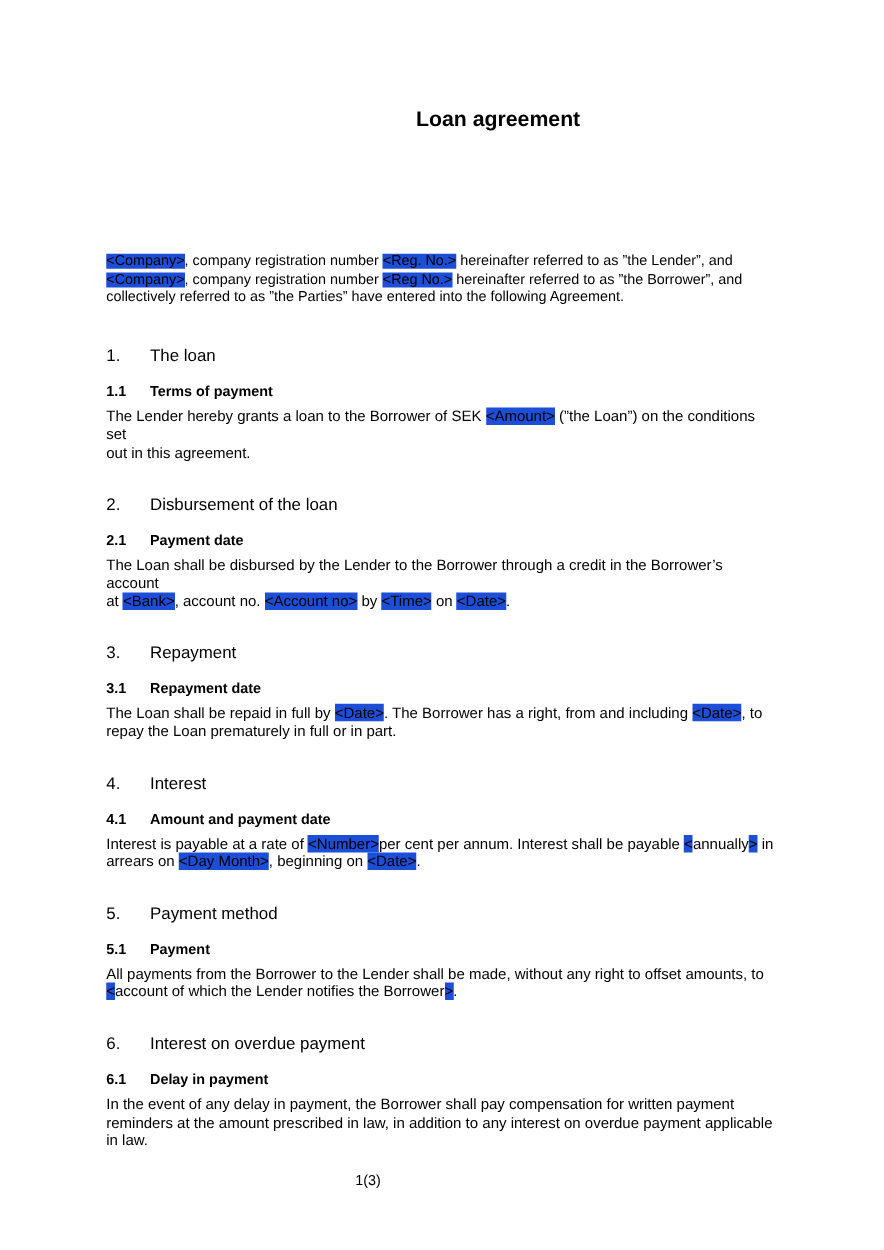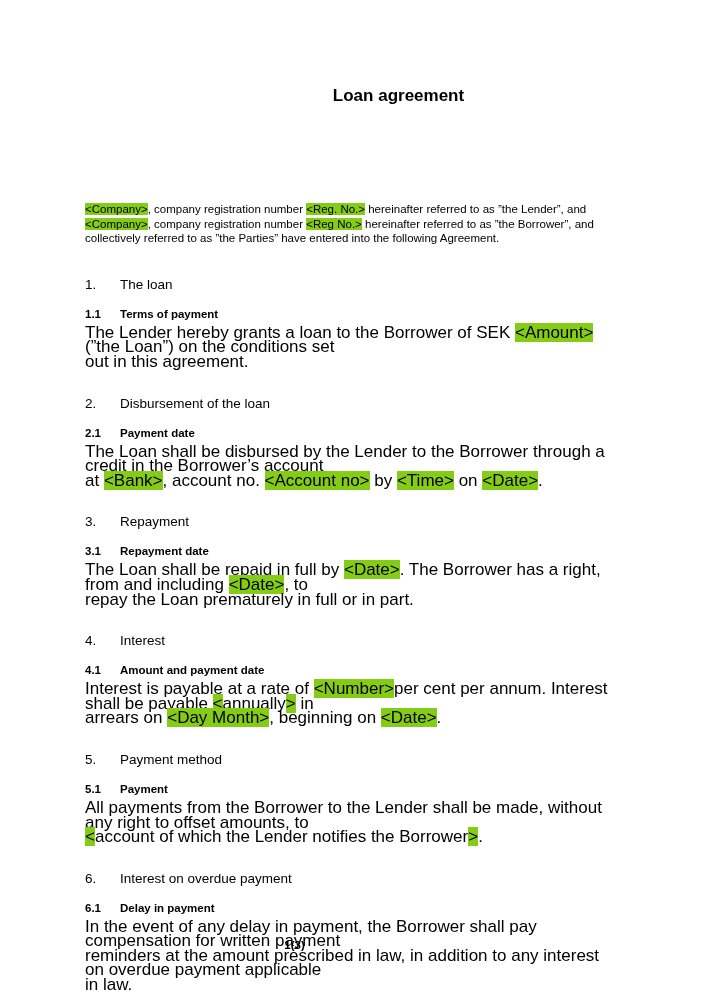--- a/index.html
+++ b/index.html
@@ -41,34 +41,33 @@
   }
   .h1 .num { display: inline-block; width: 35px; }
   .h2 {
     font-size: 11.5px;
     line-height: 14px;
     font-weight: bold;
     margin: 0 0 5px 0;
   }
   .h2 .num { display: inline-block; width: 35px; }
   .body-p {
-    font-size: 17px;
+    font-size: 12px;
     line-height: 14.6px;
     margin: 0 0 26px 0;
   }
-  .hl { background: #84cc16; text-align: right; }
+  .hl { background: #1d4ed8; text-align: right; }
   .footer {
     position: absolute;
     top: 938px;
     left: 0;
     width: 589px;
     text-align: center;
     font-size: 11.5px;
     line-height: 14px;
-    font-weight: bold;
   }
 </style>
 </head>
 <body>
 
 <div class="page">
   <div class="content">
 
     <div class="doc-title">Loan agreement</div>
 

